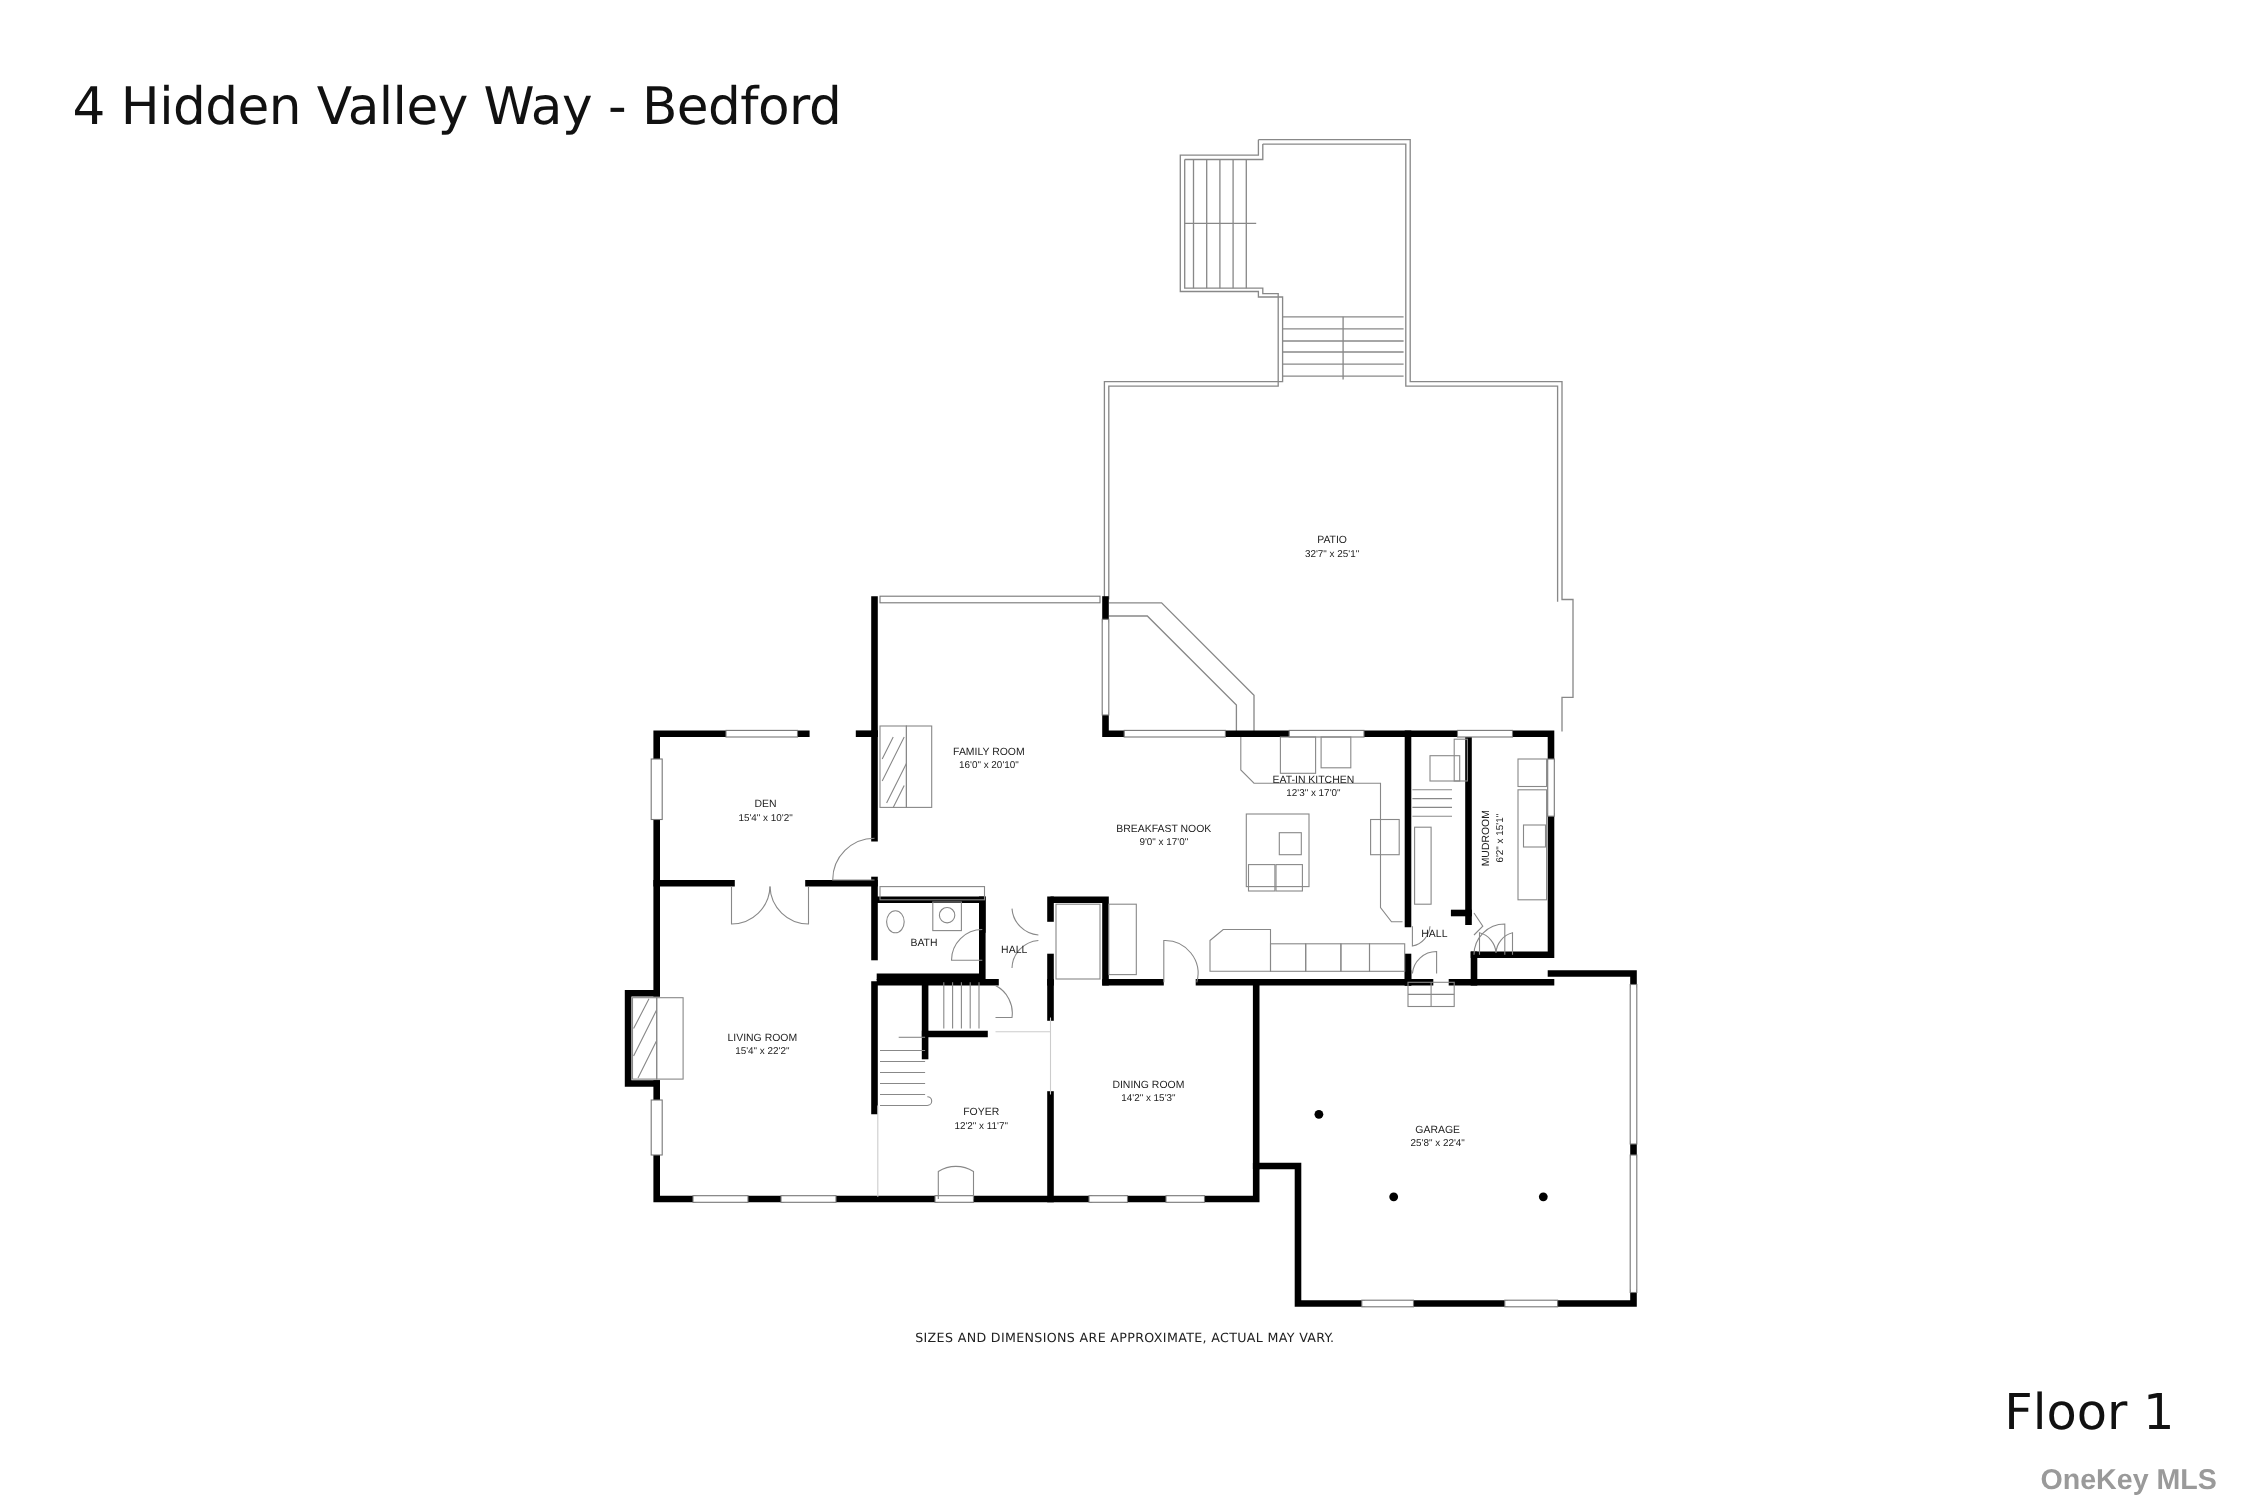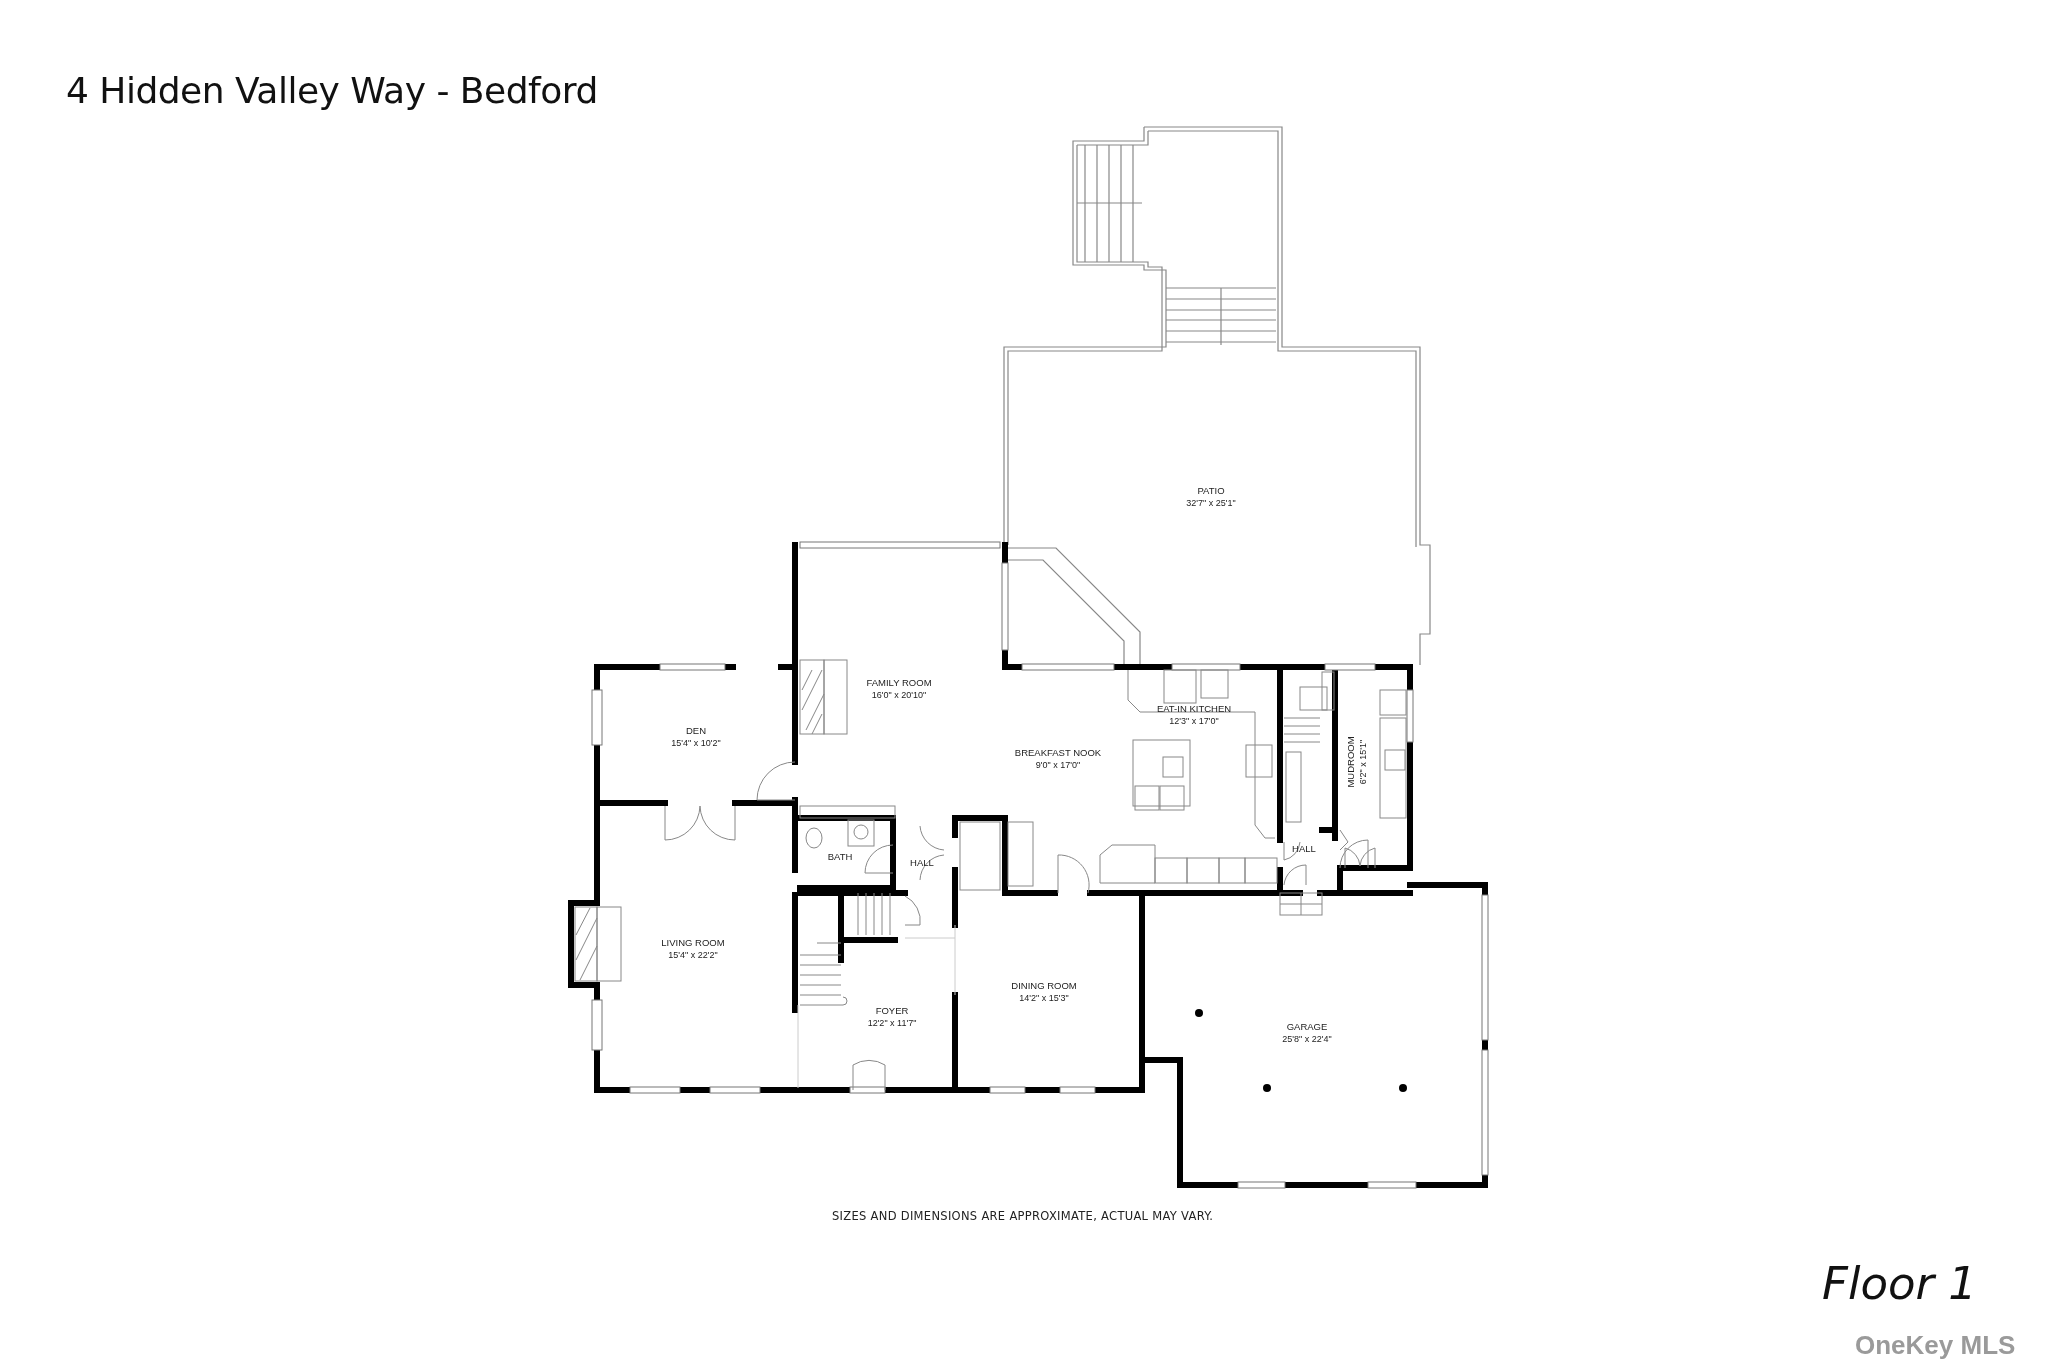--- a/index.html
+++ b/index.html
@@ -1,18 +1,18 @@
 <!DOCTYPE html>
 <html><head>
 <meta charset="utf-8">
 <style>
   html, body { margin:0; padding:0; background:#ffffff; }
   body { width:2048px; height:1364px; position:relative; overflow:hidden; font-family:"Liberation Sans", sans-serif; }
-  .title { position:absolute; left:66px; top:70px; font-family:"DejaVu Sans", sans-serif; font-size:36px; color:#111; letter-spacing:-0.5px; }
-  .floor-label { position:absolute; left:1822px; top:1257px; font-family:"DejaVu Sans", sans-serif; font-size:45px; color:#111;font-style:italic; }
+  .title { position:absolute; left:66px; top:70px; font-family:"DejaVu Sans", sans-serif; font-size:47px; color:#111; letter-spacing:-0.5px; }
+  .floor-label { position:absolute; left:1822px; top:1257px; font-family:"DejaVu Sans", sans-serif; font-size:45px; color:#111; }
   .watermark { position:absolute; left:1855px; top:1330px; font-size:26px; color:#9a9a9a;font-weight:bold; }
   .disclaimer { position:absolute; left:832px; top:1209px; font-family:"DejaVu Sans", sans-serif; font-size:11.5px; color:#222; letter-spacing:0.3px; }
   svg.plan { position:absolute; left:0; top:0; }
   .room-label { font-family:"Liberation Sans", sans-serif; font-size:9.5px; fill:#222; text-anchor:middle; }
   .room-dim { font-family:"Liberation Sans", sans-serif; font-size:9px; fill:#222; text-anchor:middle; }
 </style>
 </head>
 <body>
 
 <div class="title">4 Hidden Valley Way - Bedford</div>

